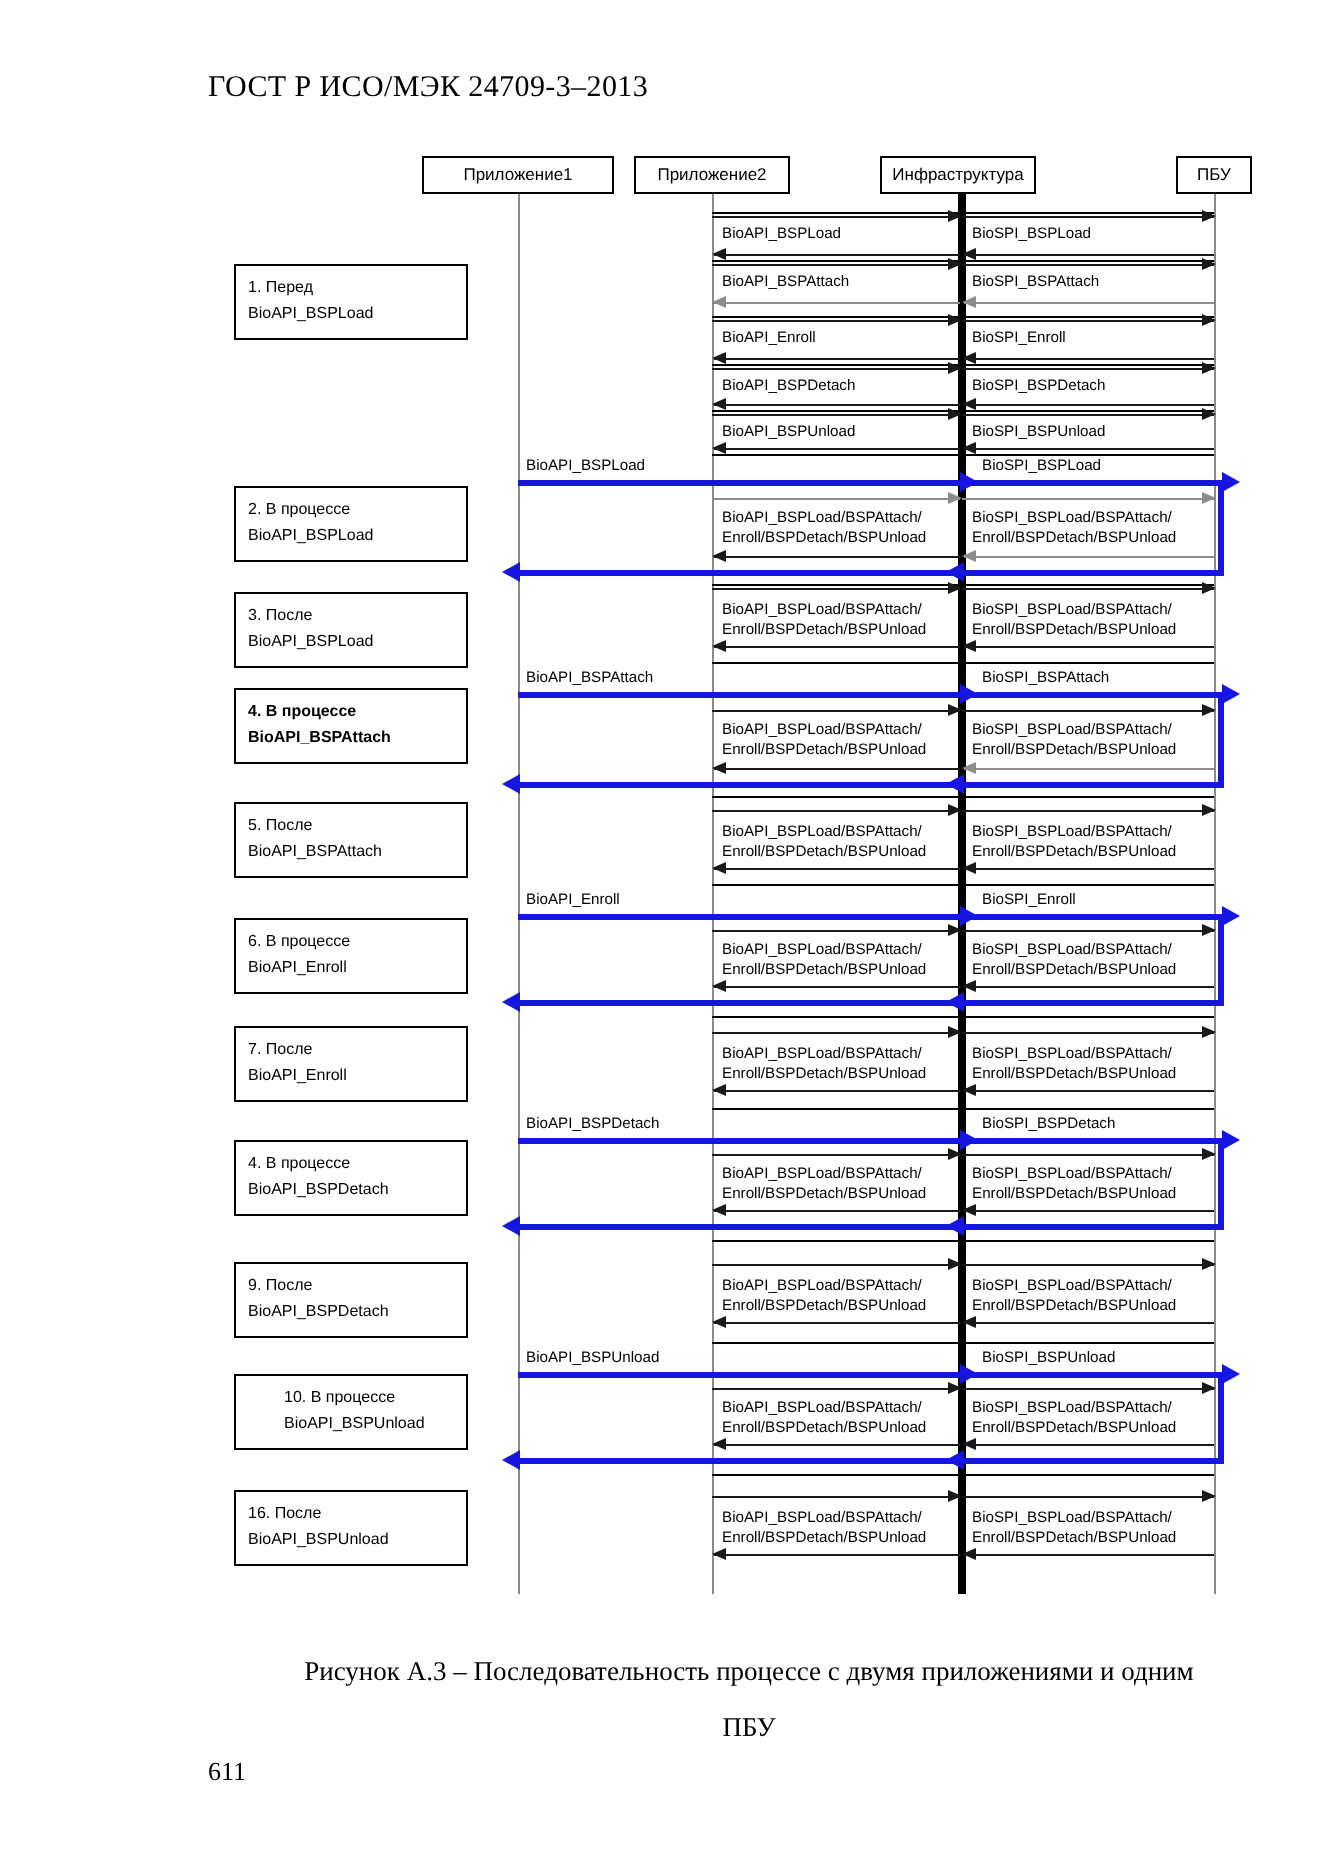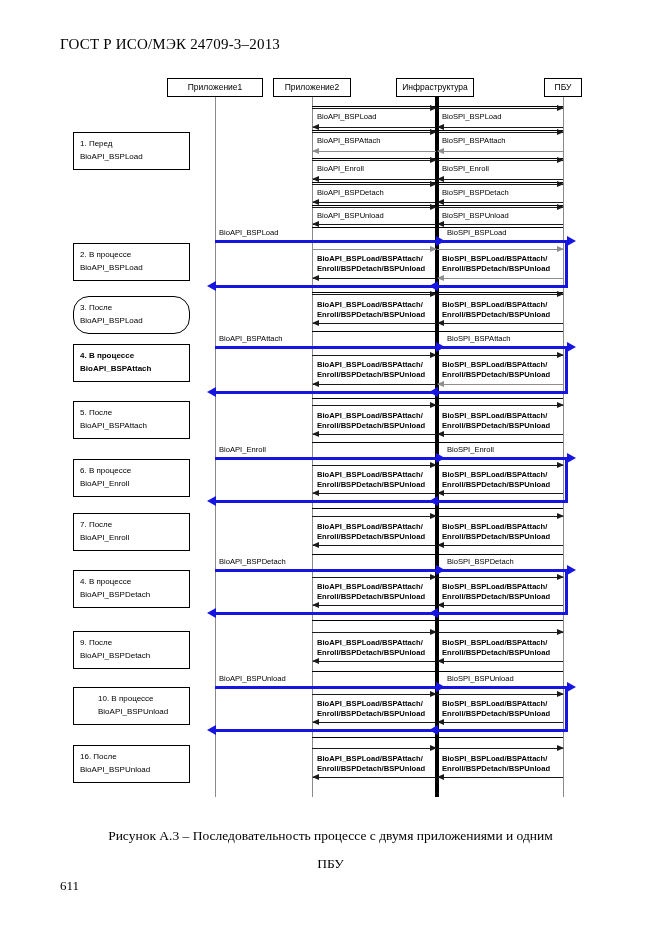--- a/index.html
+++ b/index.html
@@ -10,20 +10,21 @@
   body {
     width: 661px;
     height: 935px;
     position: relative;
     font-family: "Liberation Sans", sans-serif;
     overflow: hidden;
   }
   .page {
     position: absolute;
     inset: 0;
+    margin-left: 44px;
   }
   .std-header {
     position: absolute;
     left: 60px;
     top: 36px;
     font-family: "Liberation Serif", serif;
     font-size: 15px;
     color: #000;
     letter-spacing: 0.2px;
     white-space: nowrap;
@@ -95,21 +96,21 @@
   .msg.dark .head.left { border-left: none; border-right: 7px solid #1a1a1a; }
   .msg.gray .head { border-left: 7px solid #8d8d8d; }
   .msg.gray .head.left { border-left: none; border-right: 7px solid #8d8d8d; }
   .msg-label {
     position: absolute;
     font-size: 7.6px;
     color: #000;
     line-height: 9.5px;
     white-space: nowrap;
   }
-  .msg-label.multi { white-space: normal; width: 122px; font-weight: bold; }
+  .msg-label.multi { white-space: normal; width: 122px; }
   .blue-arrow {
     position: absolute;
     height: 3px;
     background: #1616e0;
   }
   .blue-arrow .bhead {
     position: absolute;
     top: -4px;
     width: 0;
     height: 0;
@@ -164,21 +165,21 @@
     <div class="lifeline" style="left:563px; top:97px; height:700px;"></div>
 
     <div class="step-box" style="top:132px;">
       <span class="l1">1. Перед</span>
       <span class="l2">BioAPI_BSPLoad</span>
     </div>
     <div class="step-box" style="top:243px;">
       <span class="l1">2. В процессе</span>
       <span class="l2">BioAPI_BSPLoad</span>
     </div>
-    <div class="step-box" style="top:296px;border-radius:16px;">
+    <div class="step-box" style="top:296px;">
       <span class="l1">3. После</span>
       <span class="l2">BioAPI_BSPLoad</span>
     </div>
     <div class="step-box" style="top:344px;font-weight:bold;">
       <span class="l1">4. В процессе</span>
       <span class="l2">BioAPI_BSPAttach</span>
     </div>
     <div class="step-box" style="top:401px;">
       <span class="l1">5. После</span>
       <span class="l2">BioAPI_BSPAttach</span>

